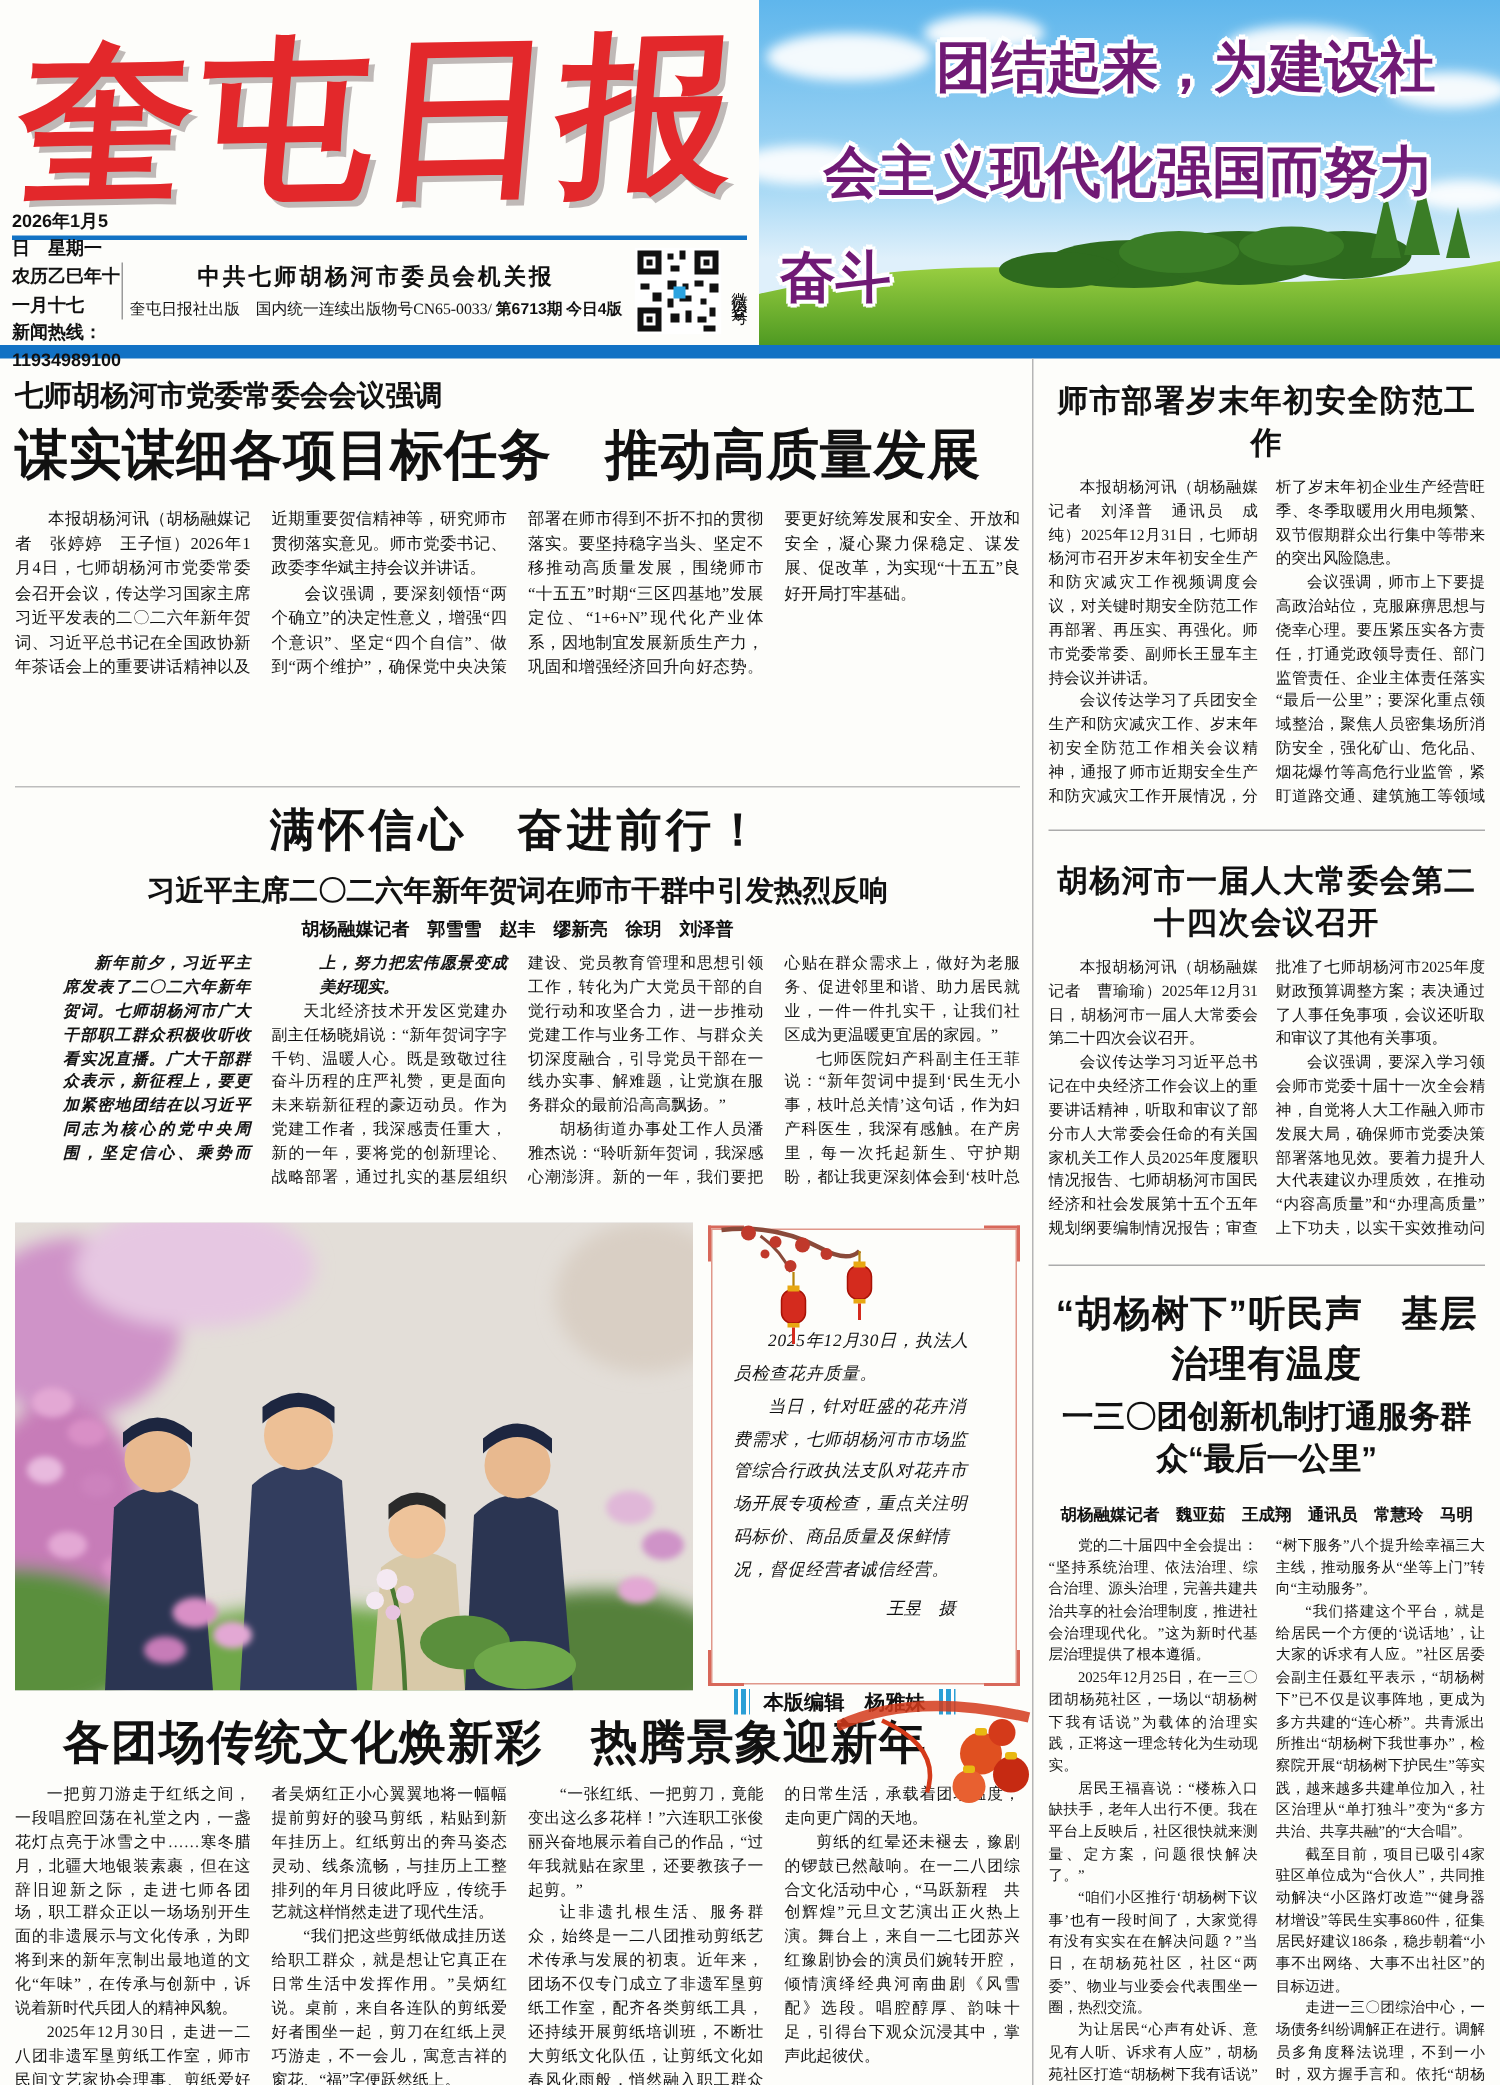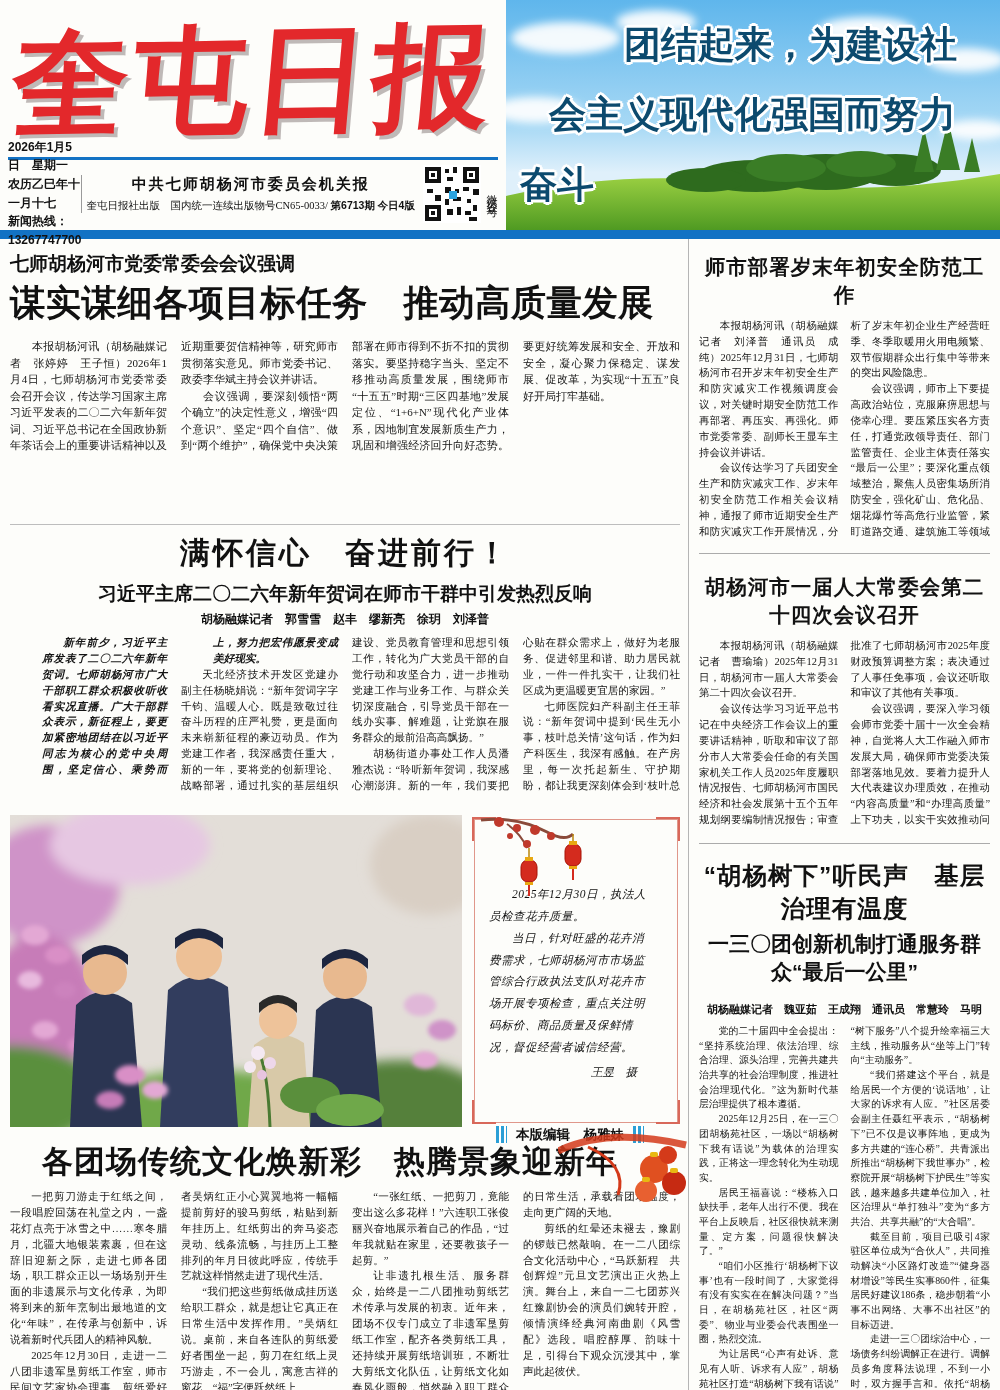--- a/index.html
+++ b/index.html
@@ -28,21 +28,21 @@
   .organ-block { flex:1; text-align:center; border-left:1px solid #9a9a9a; padding:0 4px; }
   .organ { font-size:15px; font-weight:bold; letter-spacing:2px; font-family:"Liberation Sans",sans-serif; }
   .pubrow { font-size:10.5px; margin-top:5px; white-space:nowrap; }
   .pubrow b { font-family:"Liberation Sans",sans-serif; }
   .qr-block { display:flex; align-items:center; gap:5px; padding-left:4px; }
   .wechat-label { writing-mode:vertical-rl; font-size:11px; letter-spacing:3px; line-height:1.1; }
   
   .banner { flex:1; position:relative; overflow:hidden; }
   .banner svg { display:block; }
   .slogan { position:absolute; inset:0; font-family:"Liberation Sans",sans-serif;
-    font-weight:900; color:#0c4a6e; font-size:37px; line-height:1;
+    font-weight:900; color:#701a75; font-size:37px; line-height:1;
     text-shadow:-2px -2px 0 #fff,2px -2px 0 #fff,-2px 2px 0 #fff,2px 2px 0 #fff,0 -3px 0 #fff,0 3px 0 #fff,-3px 0 0 #fff,3px 0 0 #fff; }
   .slogan .s1 { position:absolute; top:26px; left:118px; }
   .slogan .s2 { position:absolute; top:96px; left:28px;margin-left:15px; }
   .slogan .s3 { position:absolute; top:166px; left:14px; }
   .blue-band { height:9px; background:#1272c4; }
   
   .content { display:flex; }
   .left-col { width:688px; padding:4px 8px 0 10px; }
   .right-col { flex:1; border-left:1px solid #b5b5b5; padding:2px 10px 0 10px;
     display:flex; flex-direction:column; }
@@ -71,21 +71,21 @@
   .cap-frame:before,.cap-frame:after,
   .caption-box:before,.caption-box:after {
     content:""; position:absolute; width:22px; height:22px; border:2px solid #d8685a; }
   .caption-box:before { top:2px; left:0px; border-right:none; border-bottom:none; }
   .caption-box:after  { top:2px; right:0px; border-left:none; border-bottom:none; }
   .cap-frame:before { bottom:-2px; left:-3px; border-right:none; border-top:none; }
   .cap-frame:after  { bottom:-2px; right:-3px; border-left:none; border-top:none; }
   .cap-deco { position:absolute; top:-6px; left:2px; }
   .cap-text { font-size:11.5px; font-style:italic; line-height:1.9; letter-spacing:.5px; text-indent:2em; }
   .credit { text-align:right; font-size:11.5px; font-style:italic; padding-right:14px; margin-top:6px; }
-  .editor-line { margin-top:46px; display:flex; align-items:center; justify-content:center; gap:9px;
+  .editor-line { margin-top:46px; display:flex; align-items:center; gap:9px;
     font-size:13.5px; font-weight:bold; font-family:"Liberation Sans",sans-serif; }
   .bars { width:11px; height:17px;
     background:repeating-linear-gradient(90deg,#2b9fd6 0 3px,#fff 3px 5px); }
   
   .culture { margin-top:14px; position:relative; }
   .culture h2 { text-align:center; font-size:31px; font-weight:900;
     font-family:"Liberation Sans",sans-serif; letter-spacing:1px; margin:2px 30px 6px 0; }
   .culture .byline { text-align:center; font-size:12px; margin-bottom:8px; }
   .culture .body { font-size:10.6px; line-height:1.5; height:215px; overflow:hidden; }
   .culture-deco { position:absolute; right:-8px; top:-16px; pointer-events:none; }
@@ -108,21 +108,21 @@
 
   <header class="header">
     <div class="mast-left">
       <div class="paper-title">
         <span>奎屯日报</span>
       </div>
       <div class="info-row">
         <div class="date-block">
           <div>2026年1月5日　星期一</div>
           <div>农历乙巳年十一月十七</div>
-          <div>新闻热线：13267747700</div>
+          <div>新闻热线：11934989100</div>
         </div>
         <div class="organ-block">
           <div class="organ">中共七师胡杨河市委员会机关报</div>
           <div class="pubrow">
             <span>奎屯日报社出版　国内统一连续出版物号CN65-0033/</span>
             <b>第6713期</b>
             <b>今日4版</b>
           </div>
         </div>
         <div class="qr-block">

